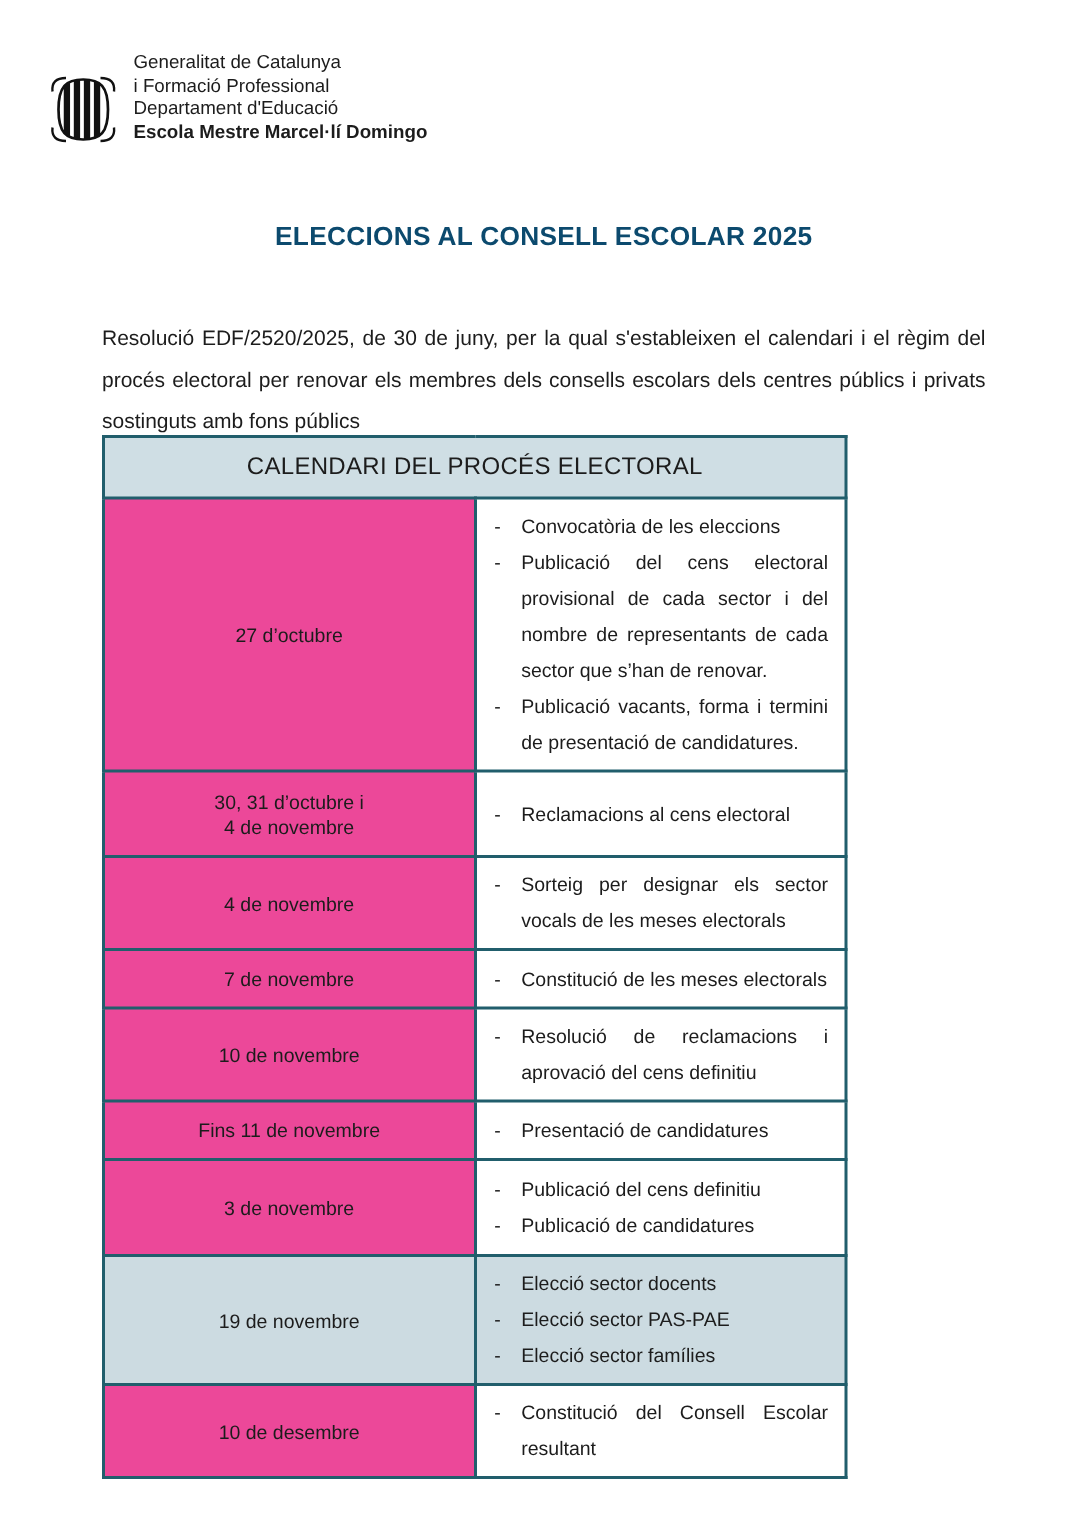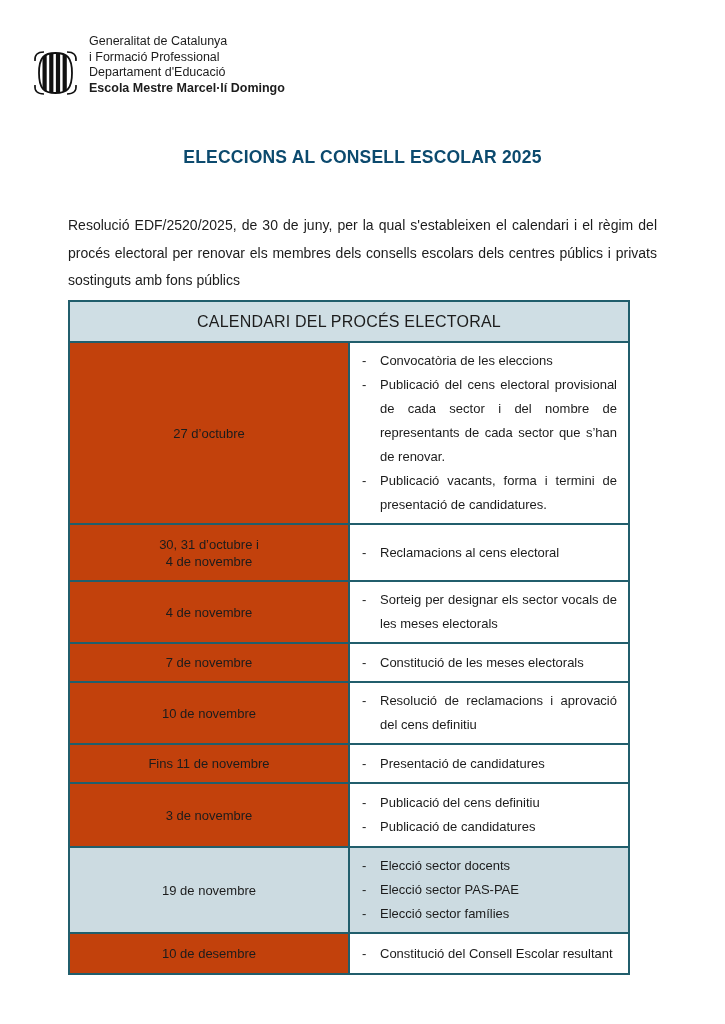--- a/index.html
+++ b/index.html
@@ -68,23 +68,23 @@
     width: 589px;
     font-size: 14px;
     line-height: 27.5px;
     text-align: justify;
     color: #1c1c1c;
   }
 
   
   .cal-table {
     position: absolute;
-    top: 300px;
+    top: 290px;
     left: 68px;
-    width: 562px;
+    width: 497px;
     border-collapse: collapse;
     table-layout: fixed;
   }
   .cal-table th,
   .cal-table td {
     border: 2.5px solid #215e6c;
     font-size: 13px;
     font-weight: normal;
     color: #1c1c1c;
   }
@@ -94,21 +94,21 @@
     text-align: center;
     font-size: 16px;
     letter-spacing: 0.2px;
   }
   .date-cell {
     width: 145px;
     text-align: center;
     vertical-align: middle;
     line-height: 17px;
     padding: 4px 12px;
-    background: #c2410c;
+    background: #ec4899;
   }
   .content-cell {
     vertical-align: middle;
     padding: 6px 8px 6px 12px;
     background: #ffffff;
   }
   .item {
     display: flex;
     line-height: 24px;
   }

